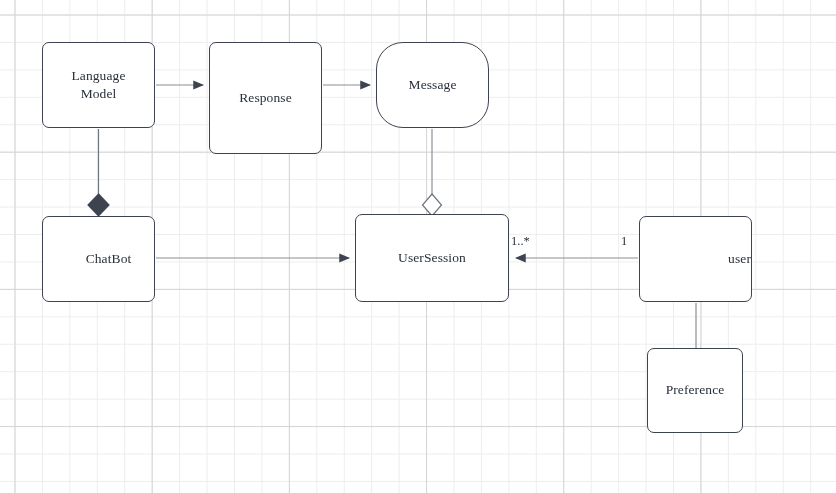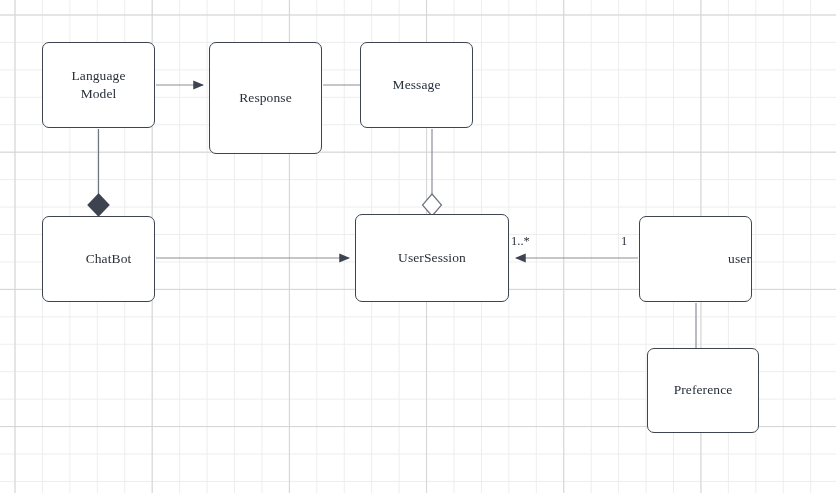--- a/index.html
+++ b/index.html
@@ -121,37 +121,37 @@
 
   <div class="node" style="left:42px; top:42px; width:113px; height:86px;">
     <span class="node-label">Language
 Model</span>
   </div>
 
   <div class="node" style="left:209px; top:42px; width:113px; height:112px;">
     <span class="node-label">Response</span>
   </div>
 
-  <div class="node" style="left:360px; top:42px; width:113px; height:86px;">
+  <div class="node" style="left:376px; top:42px; width:113px; height:86px;border-radius:27px;">
     <span class="node-label">Message</span>
   </div>
 
   <div class="node" style="left:42px; top:216px; width:113px; height:86px;padding-left:20px;">
     <span class="node-label">ChatBot</span>
   </div>
 
   <div class="node" style="left:355px; top:214px; width:154px; height:88px;text-align:right;">
     <span class="node-label">UserSession</span>
   </div>
 
   <div class="node" style="left:639px; top:216px; width:113px; height:86px;justify-content:flex-end;">
     <span class="node-label">user</span>
   </div>
 
-  <div class="node" style="left:647px; top:348px; width:112px; height:85px;">
+  <div class="node" style="left:647px; top:348px; width:96px; height:85px;">
     <span class="node-label">Preference</span>
   </div>
 
   <div class="edge-label" style="left:511px; top:234px;">1..*</div>
 
   <div class="edge-label" style="left:621px; top:234px;">1</div>
 
 </div>
 
 </body></html>

